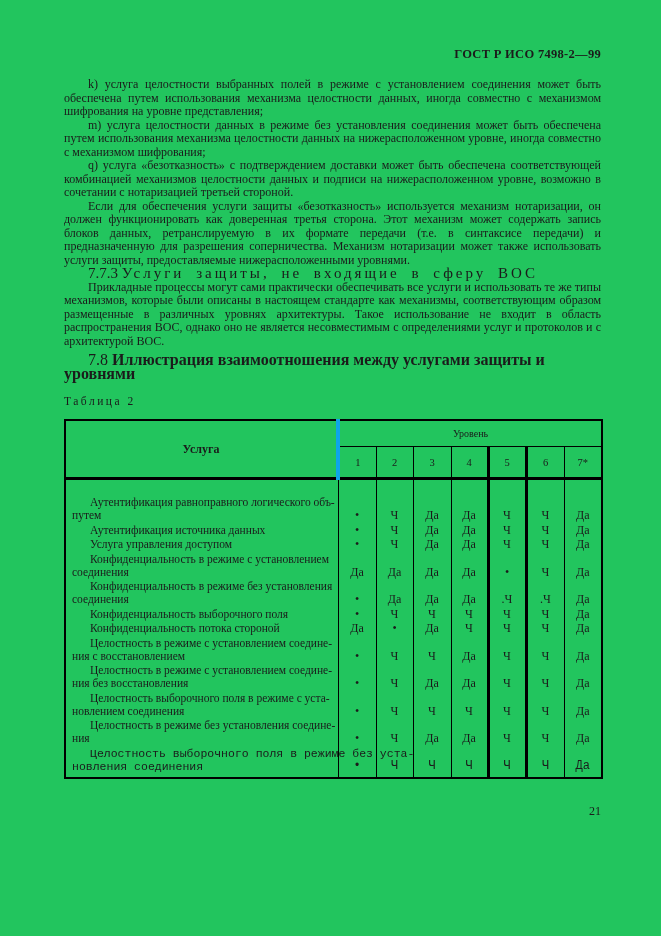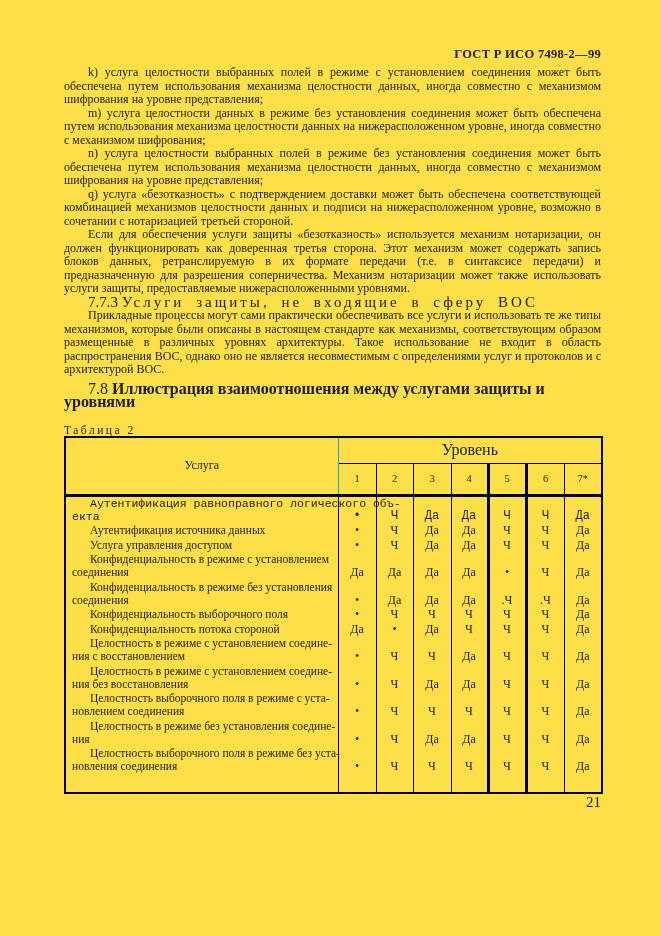--- a/index.html
+++ b/index.html
@@ -1,35 +1,35 @@
 <!DOCTYPE html>
 <html lang="ru"><head>
 <meta charset="utf-8">
 <style>
   html, body { margin: 0; padding: 0; background: #e8e8e8; }
   .page {
     position: relative;
     width: 661px;
     height: 936px;
     margin: 0 auto;
-    background: #fde047;
+    background: #22c55e;
     box-sizing: border-box;
     padding: 48px 60px 0 64px;
     font-family: "Liberation Serif", "DejaVu Serif", serif;
     color: #1b1b1b;
     overflow: hidden;
   }
   .doc-header {
     text-align: right;
     font-weight: bold;
     font-size: 12.5px;
     line-height: 13px;
     letter-spacing: 0.3px;
   }
-  .body-text { margin-top: 5px; }
+  .body-text { margin-top: 17px; }
   .para {
     font-size: 12px;
     line-height: 13.5px;
     text-align: justify;
     text-indent: 24px;
     margin: 0;
   }
   .heading-spaced {
     font-size: 15px;
     line-height: 13.5px;
@@ -43,42 +43,42 @@
   .heading-bold {
     font-size: 16px;
     line-height: 13.5px;
     text-indent: 24px;
     margin: 5px 0 0 0;
   }
   .heading-bold .bold { font-weight: bold; }
   .table-label {
     font-size: 11.5px;
     letter-spacing: 2.5px;
-    margin: 15px 0 0 0;
+    margin: 15px 0 12px 0;
   }
   table.t2 {
     border-collapse: collapse;
     border: 2px solid #000;
     table-layout: fixed;
     width: 537px;
     font-size: 12px;
   }
   table.t2 th, table.t2 td { padding: 0; }
   .h-service {
-    border-right: 1px solid #0ea5e9;
+    border-right: 4px solid #0ea5e9;
     border-bottom: 3px solid #000;
-    font-weight: normal;
+    font-weight: bold;
     font-size: 12px;
     text-align: center;
     vertical-align: middle;
   }
   .h-level {
     border-bottom: 1px solid #000;
     font-weight: normal;
-    font-size: 16px;
+    font-size: 10px;
     text-align: center;
     height: 25px;
     vertical-align: middle;
   }
   .h-num {
     border-left: 1px solid #000;
     border-bottom: 3px solid #000;
     font-weight: normal;
     font-size: 10.5px;
     text-align: center;
@@ -95,39 +95,38 @@
   .svc-l1 { display: block; text-indent: 18px; white-space: nowrap; }
   .svc-l2 { display: block; text-indent: 0; }
   tbody td.val {
     border-left: 1px solid #000;
     vertical-align: bottom;
     text-align: center;
     font-size: 12px;
     line-height: 13px;
     padding-top: 1.5px;
   }
-  tbody tr:first-child td { padding-top: 0; font-family: Liberation Mono, monospace; }
-  tbody tr:last-child td { padding-bottom: 19px; }
+  tbody tr:first-child td { padding-top: 16px; }
+  tbody tr:last-child td { padding-bottom: 4px; font-family: Liberation Mono, monospace; }
   .page-number {
     text-align: right;
-    font-size: 15px;
-    margin-top: 0;
+    font-size: 12px;
+    margin-top: 25px;
   }
 </style>
 </head>
 <body>
 
 <div class="page">
 
   <div class="doc-header">ГОСТ Р ИСО 7498-2—99</div>
 
   <div class="body-text">
     <p class="para">k) услуга целостности выбранных полей в режиме с установлением соединения может быть обеспечена путем использования механизма целостности данных, иногда совместно с механизмом шифрования на уровне представления;</p>
     <p class="para">m) услуга целостности данных в режиме без установления соединения может быть обеспечена путем использования механизма целостности данных на нижерасположенном уровне, иногда совместно с механизмом шифрования;</p>
-    <p class="para">n) услуга целостности выбранных полей в режиме без установления соединения может быть обеспечена путем использования механизма целостности данных, иногда совместно с механизмом шифрования на уровне представления;</p>
     <p class="para">q) услуга «безотказность» с подтверждением доставки может быть обеспечена соответствующей комбинацией механизмов целостности данных и подписи на нижерасположенном уровне, возможно в сочетании с нотаризацией третьей стороной.</p>
     <p class="para">Если для обеспечения услуги защиты «безотказность» используется механизм нотаризации, он должен функционировать как доверенная третья сторона. Этот механизм может содержать запись блоков данных, ретранслируемую в их формате передачи (т.е. в синтаксисе передачи) и предназначенную для разрешения соперничества. Механизм нотаризации может также использовать услуги защиты, предоставляемые нижерасположенными уровнями.</p>
 
     <p class="heading-spaced"><span>7.7.3</span>&nbsp;<span class="spaced">Услуги защиты, не входящие в сферу ВОС</span></p>
 
     <p class="para">Прикладные процессы могут сами практически обеспечивать все услуги и использовать те же типы механизмов, которые были описаны в настоящем стандарте как механизмы, соответствующим образом размещенные в различных уровнях архитектуры. Такое использование не входит в область распространения ВОС, однако оно не является несовместимым с определениями услуг и протоколов и с архитектурой ВОС.</p>
 
     <p class="heading-bold"><span>7.8</span>&nbsp;<span class="bold">Иллюстрация взаимоотношения между услугами защиты и уровнями</span></p>
 
   </div>
@@ -157,21 +156,21 @@
         <th class="h-num">4</th>
         <th class="h-num bL3">5</th>
         <th class="h-num bL3">6</th>
         <th class="h-num">7*</th>
       </tr>
     </thead>
     <tbody>
       <tr>
         <td class="svc">
             <span class="svc-l1">Аутентификация равноправного логического объ-</span>
-            <span class="svc-l2">екта</span>
+            <span class="svc-l2">путем</span>
           </td>
         <td class="val">•</td>
         <td class="val">Ч</td>
         <td class="val">Да</td>
         <td class="val">Да</td>
         <td class="val bL3">Ч</td>
         <td class="val bL3">Ч</td>
         <td class="val">Да</td>
       </tr>
       <tr>

